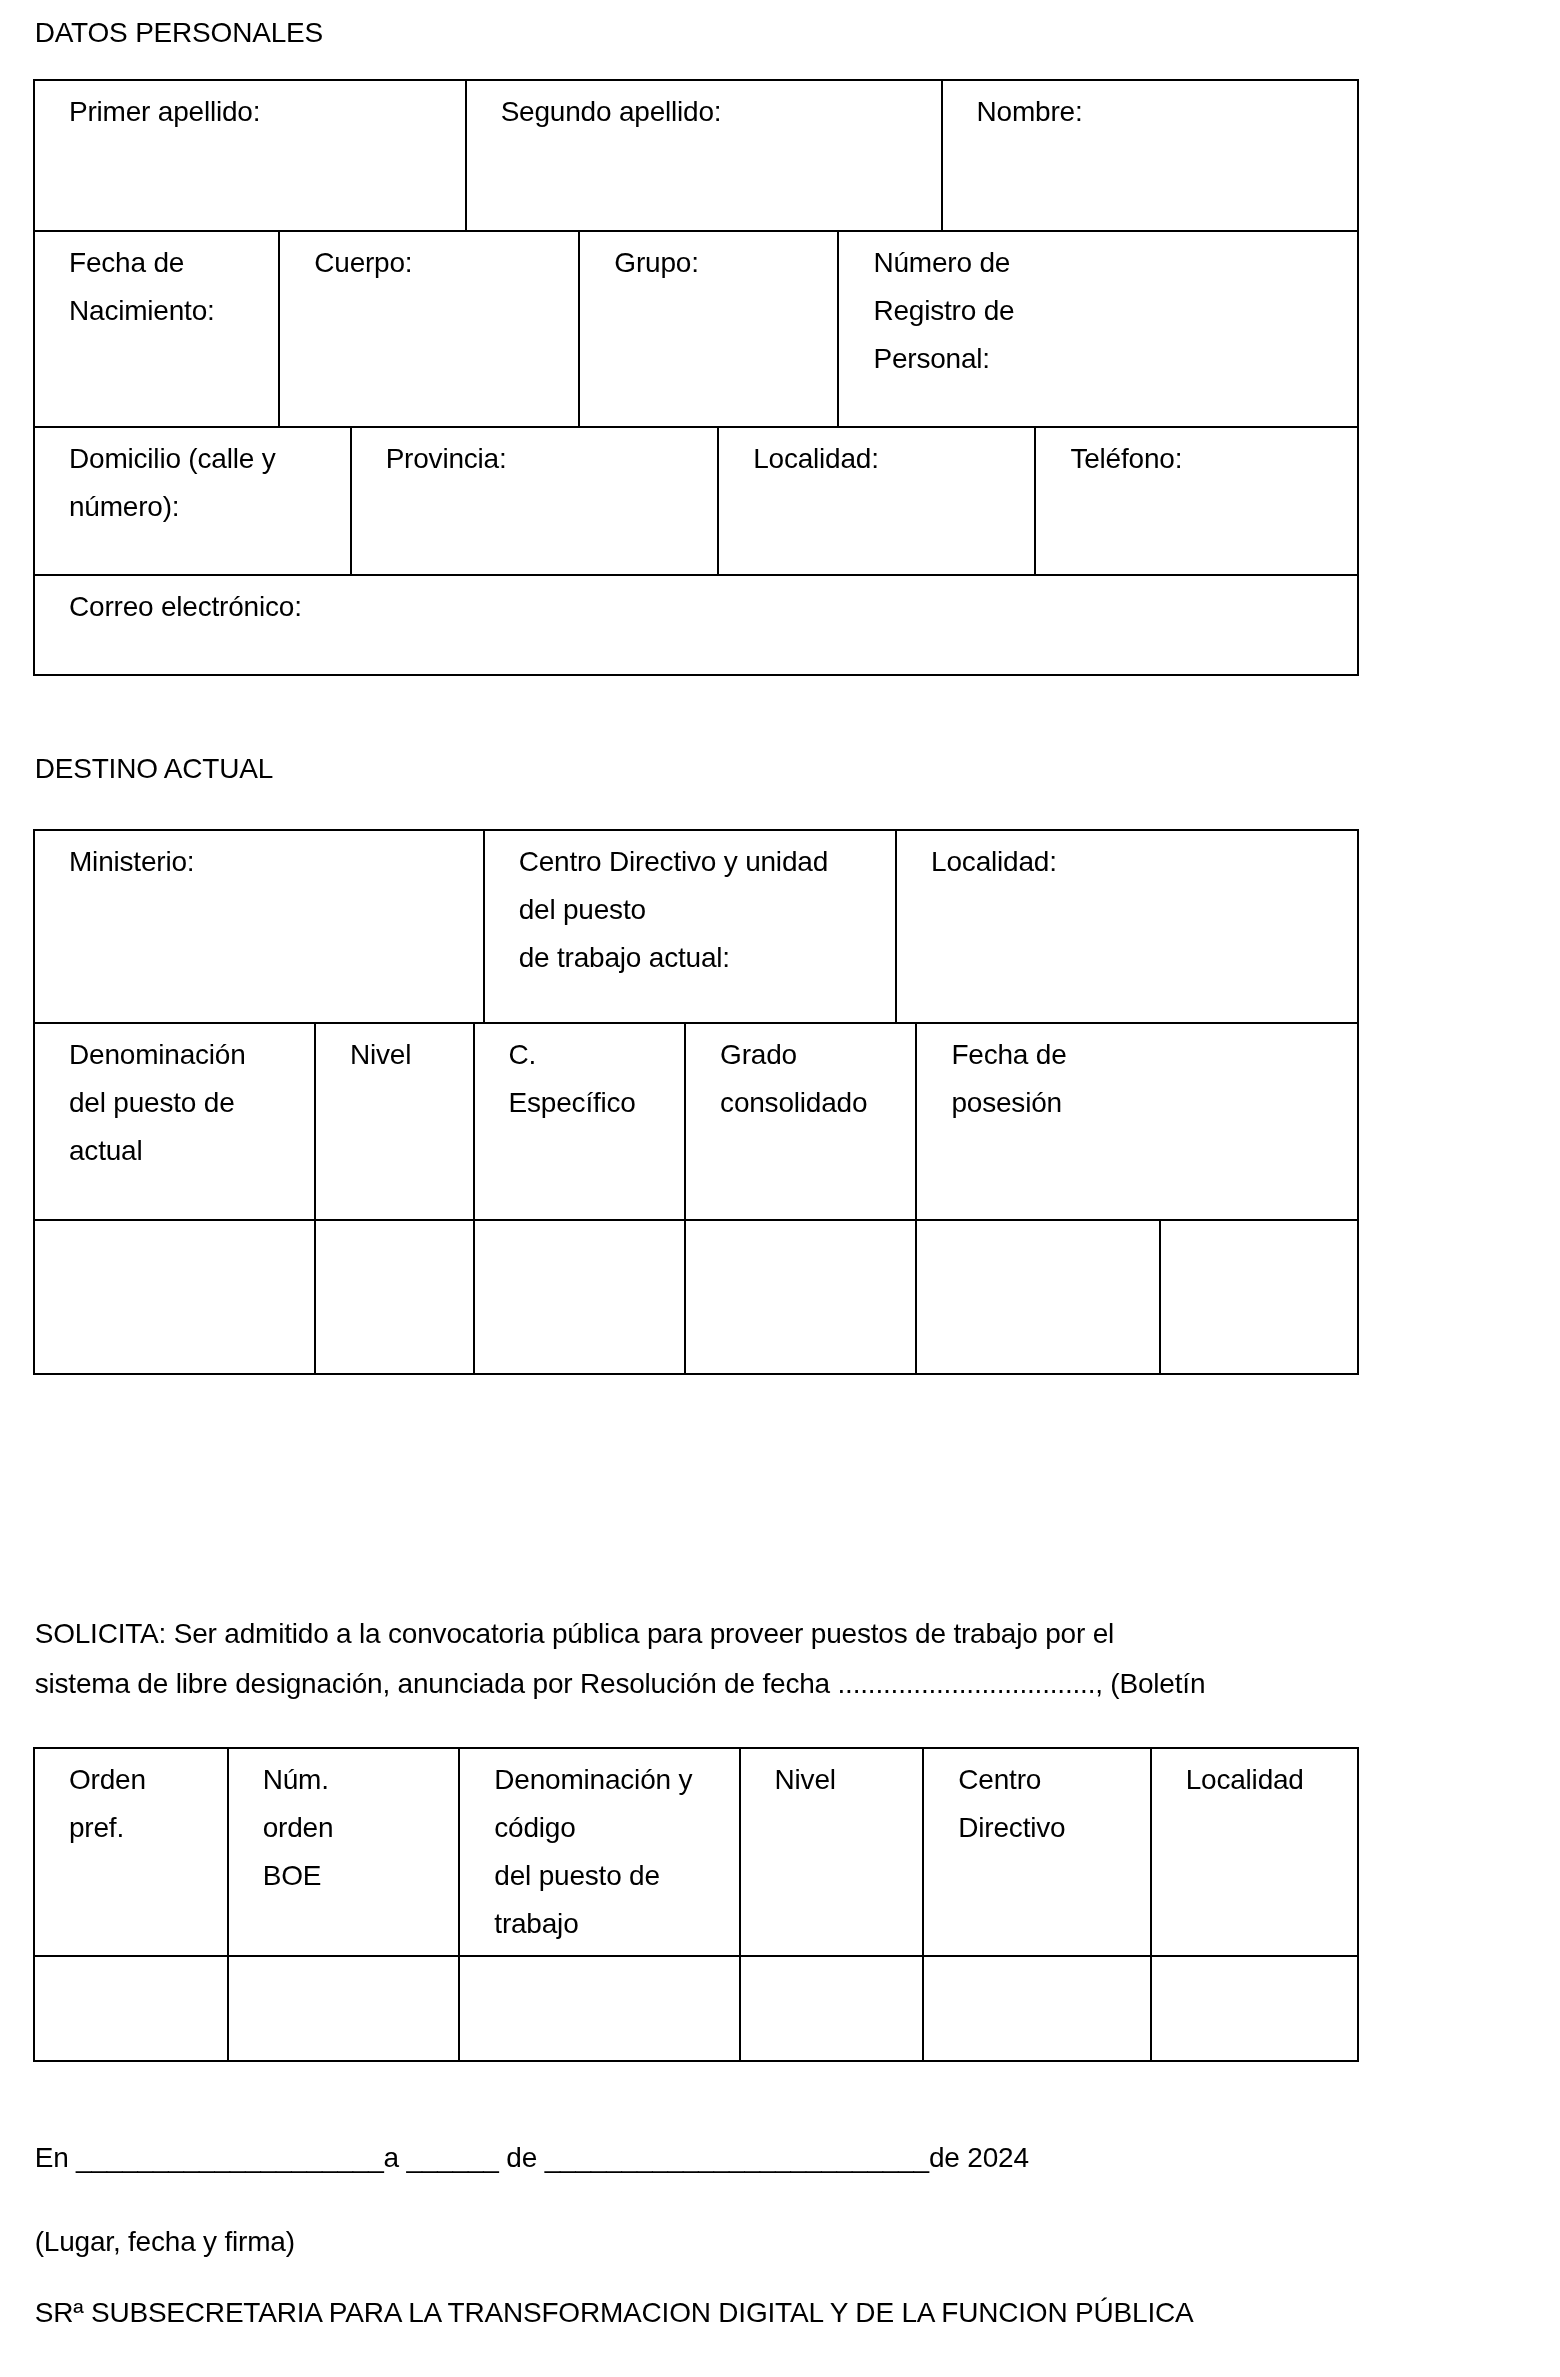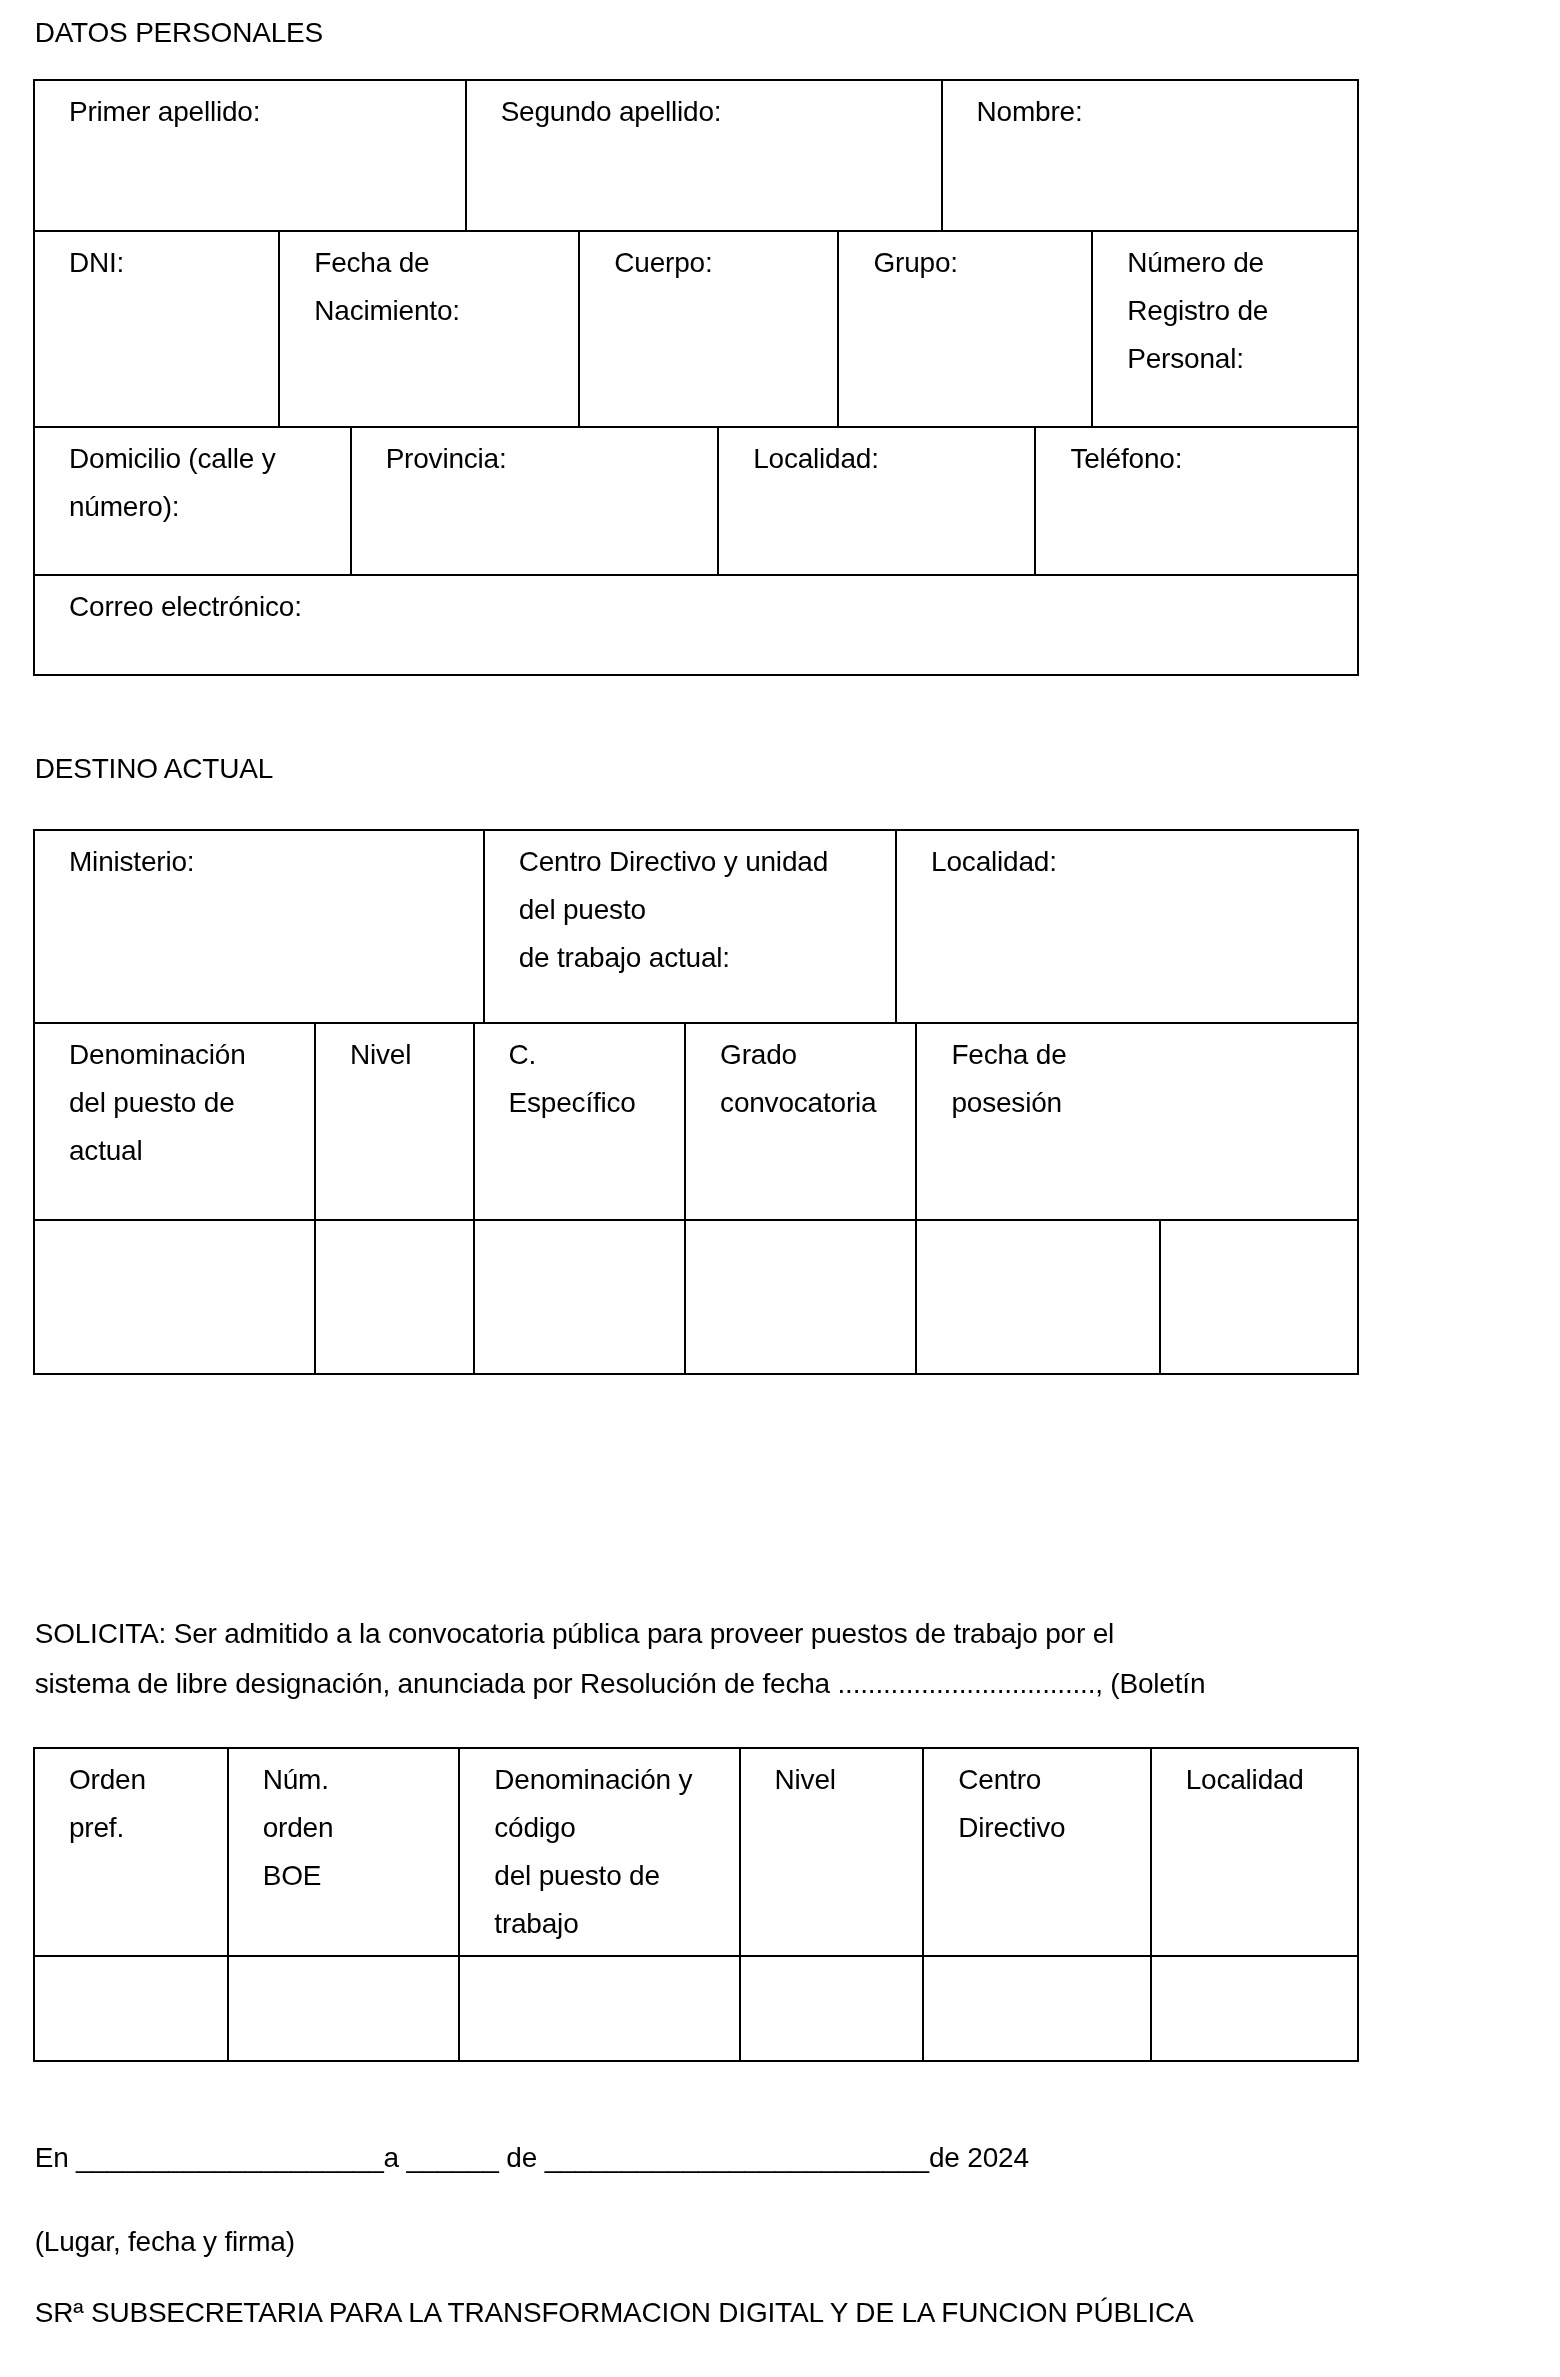--- a/index.html
+++ b/index.html
@@ -54,21 +54,20 @@
 
   <div class="section-title">DATOS PERSONALES</div>
 
   <div class="tbl">
     <div class="tr t1r1 r-173">
       <div class="td">Primer apellido:</div>
       <div class="td">Segundo apellido:</div>
       <div class="td">Nombre:</div>
     </div>
     <div class="tr t1r2 r-226">
-      <div class="td">DNI:</div>
       <div class="td">Fecha de
 Nacimiento:</div>
       <div class="td">Cuerpo:</div>
       <div class="td">Grupo:</div>
       <div class="td">Número de
 Registro de
 Personal:</div>
     </div>
     <div class="tr t1r3 r-170">
       <div class="td">Domicilio (calle y
@@ -93,21 +92,21 @@
       <div class="td">Localidad:</div>
     </div>
     <div class="tr t2cols r-227">
       <div class="td">Denominación
 del puesto de
 actual</div>
       <div class="td">Nivel</div>
       <div class="td">C.
 Específico</div>
       <div class="td">Grado
-convocatoria</div>
+consolidado</div>
       <div class="td">Fecha de
 posesión</div>
     </div>
     <div class="tr t2cols r-177">
       <div class="td"></div>
       <div class="td"></div>
       <div class="td"></div>
       <div class="td"></div>
       <div class="td"></div>
       <div class="td"></div>

